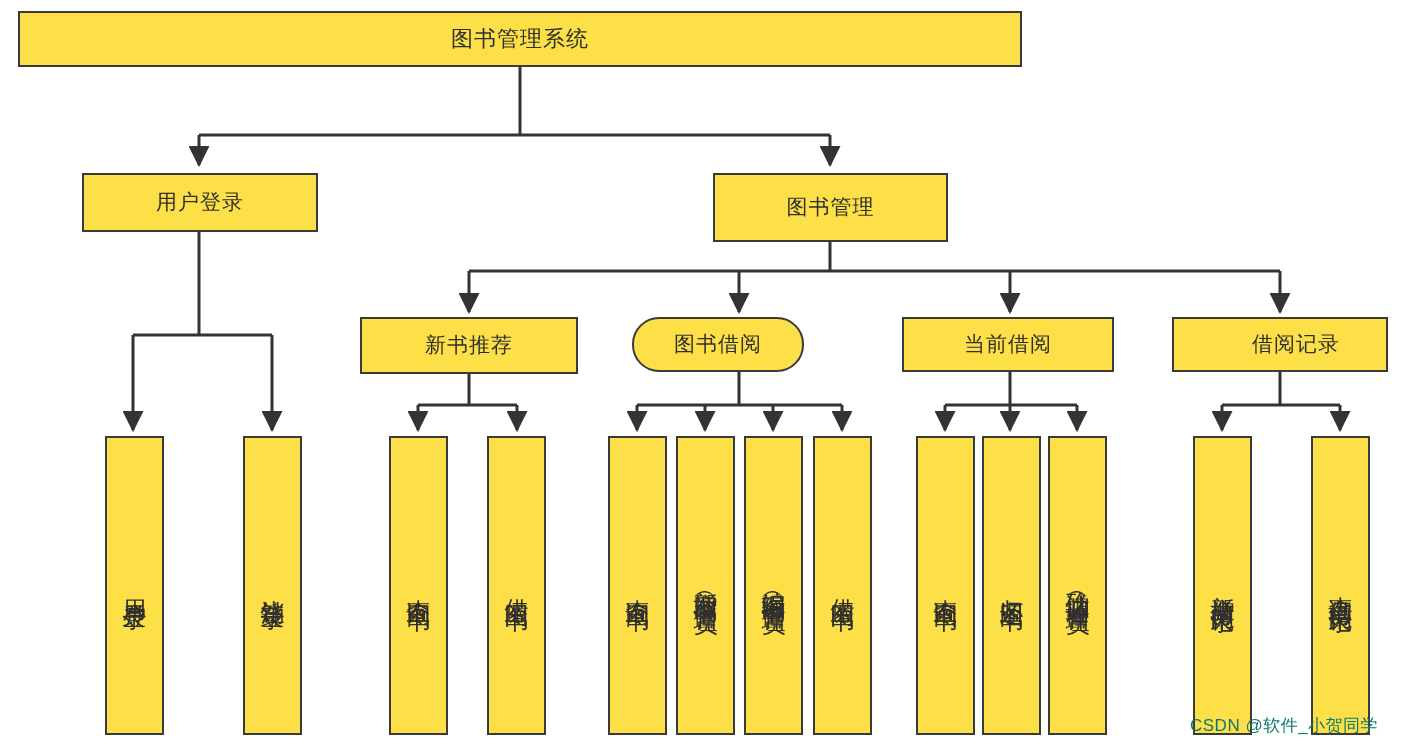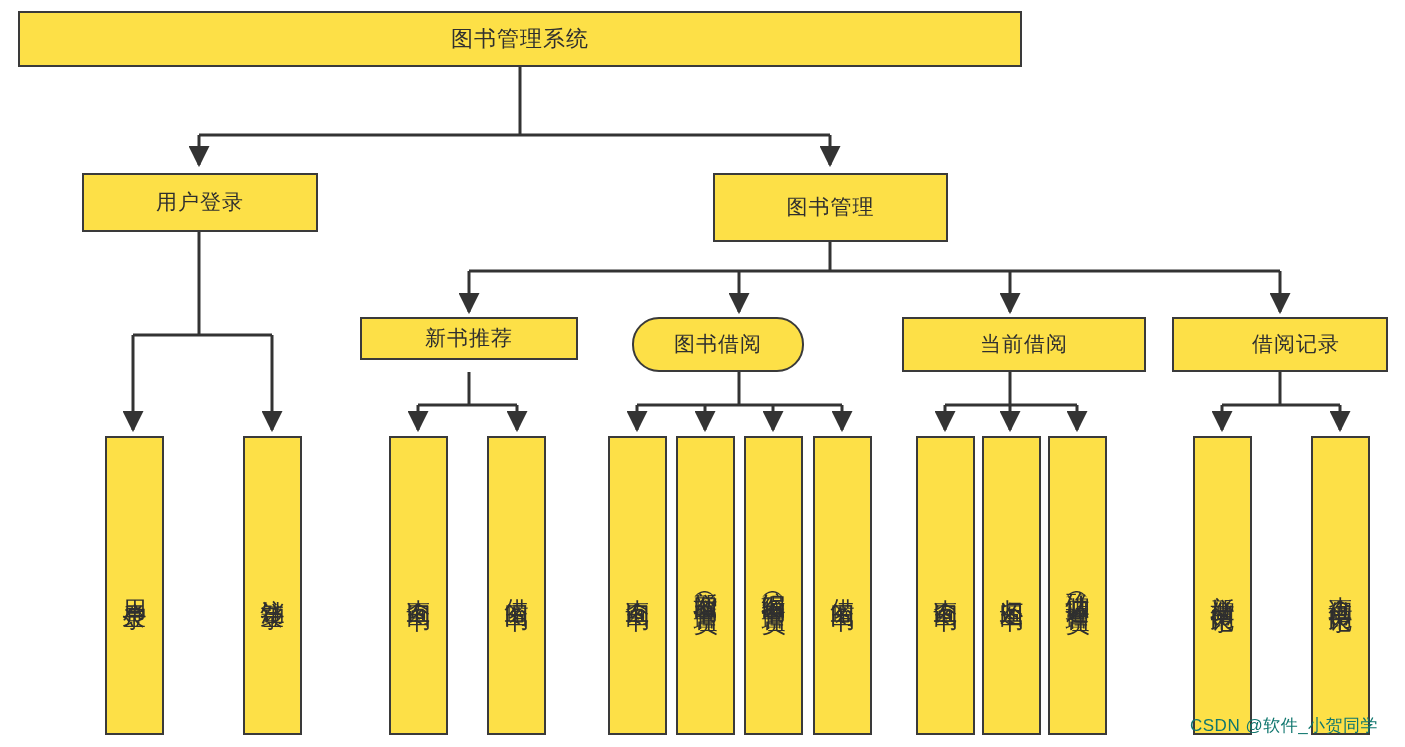--- a/index.html
+++ b/index.html
@@ -112,27 +112,27 @@
     <span class="lbl">图书管理系统</span>
   </div>
 
   <div class="node h" style="left:82px;top:173px;width:236px;height:59px;">
     <span class="lbl">用户登录</span>
   </div>
   <div class="node h" style="left:713px;top:173px;width:235px;height:69px;">
     <span class="lbl">图书管理</span>
   </div>
 
-  <div class="node h" style="left:360px;top:317px;width:218px;height:43px;">
+  <div class="node h" style="left:360px;top:317px;width:218px;height:57px;">
     <span class="lbl">新书推荐</span>
   </div>
   <div class="node h" style="left:632px;top:317px;width:172px;height:55px;border-radius:27px;">
     <span class="lbl">图书借阅</span>
   </div>
-  <div class="node h" style="left:902px;top:317px;width:244px;height:55px;">
+  <div class="node h" style="left:902px;top:317px;width:212px;height:55px;">
     <span class="lbl">当前借阅</span>
   </div>
   <div class="node h" style="left:1172px;top:317px;width:216px;height:55px;padding-left:32px;">
     <span class="lbl">借阅记录</span>
   </div>
 
   <div class="node v" style="left:105px;top:436px;width:59px;height:299px;">
     <span class="lbl">用户登录</span>
   </div>
   <div class="node v" style="left:243px;top:436px;width:59px;height:299px;">

